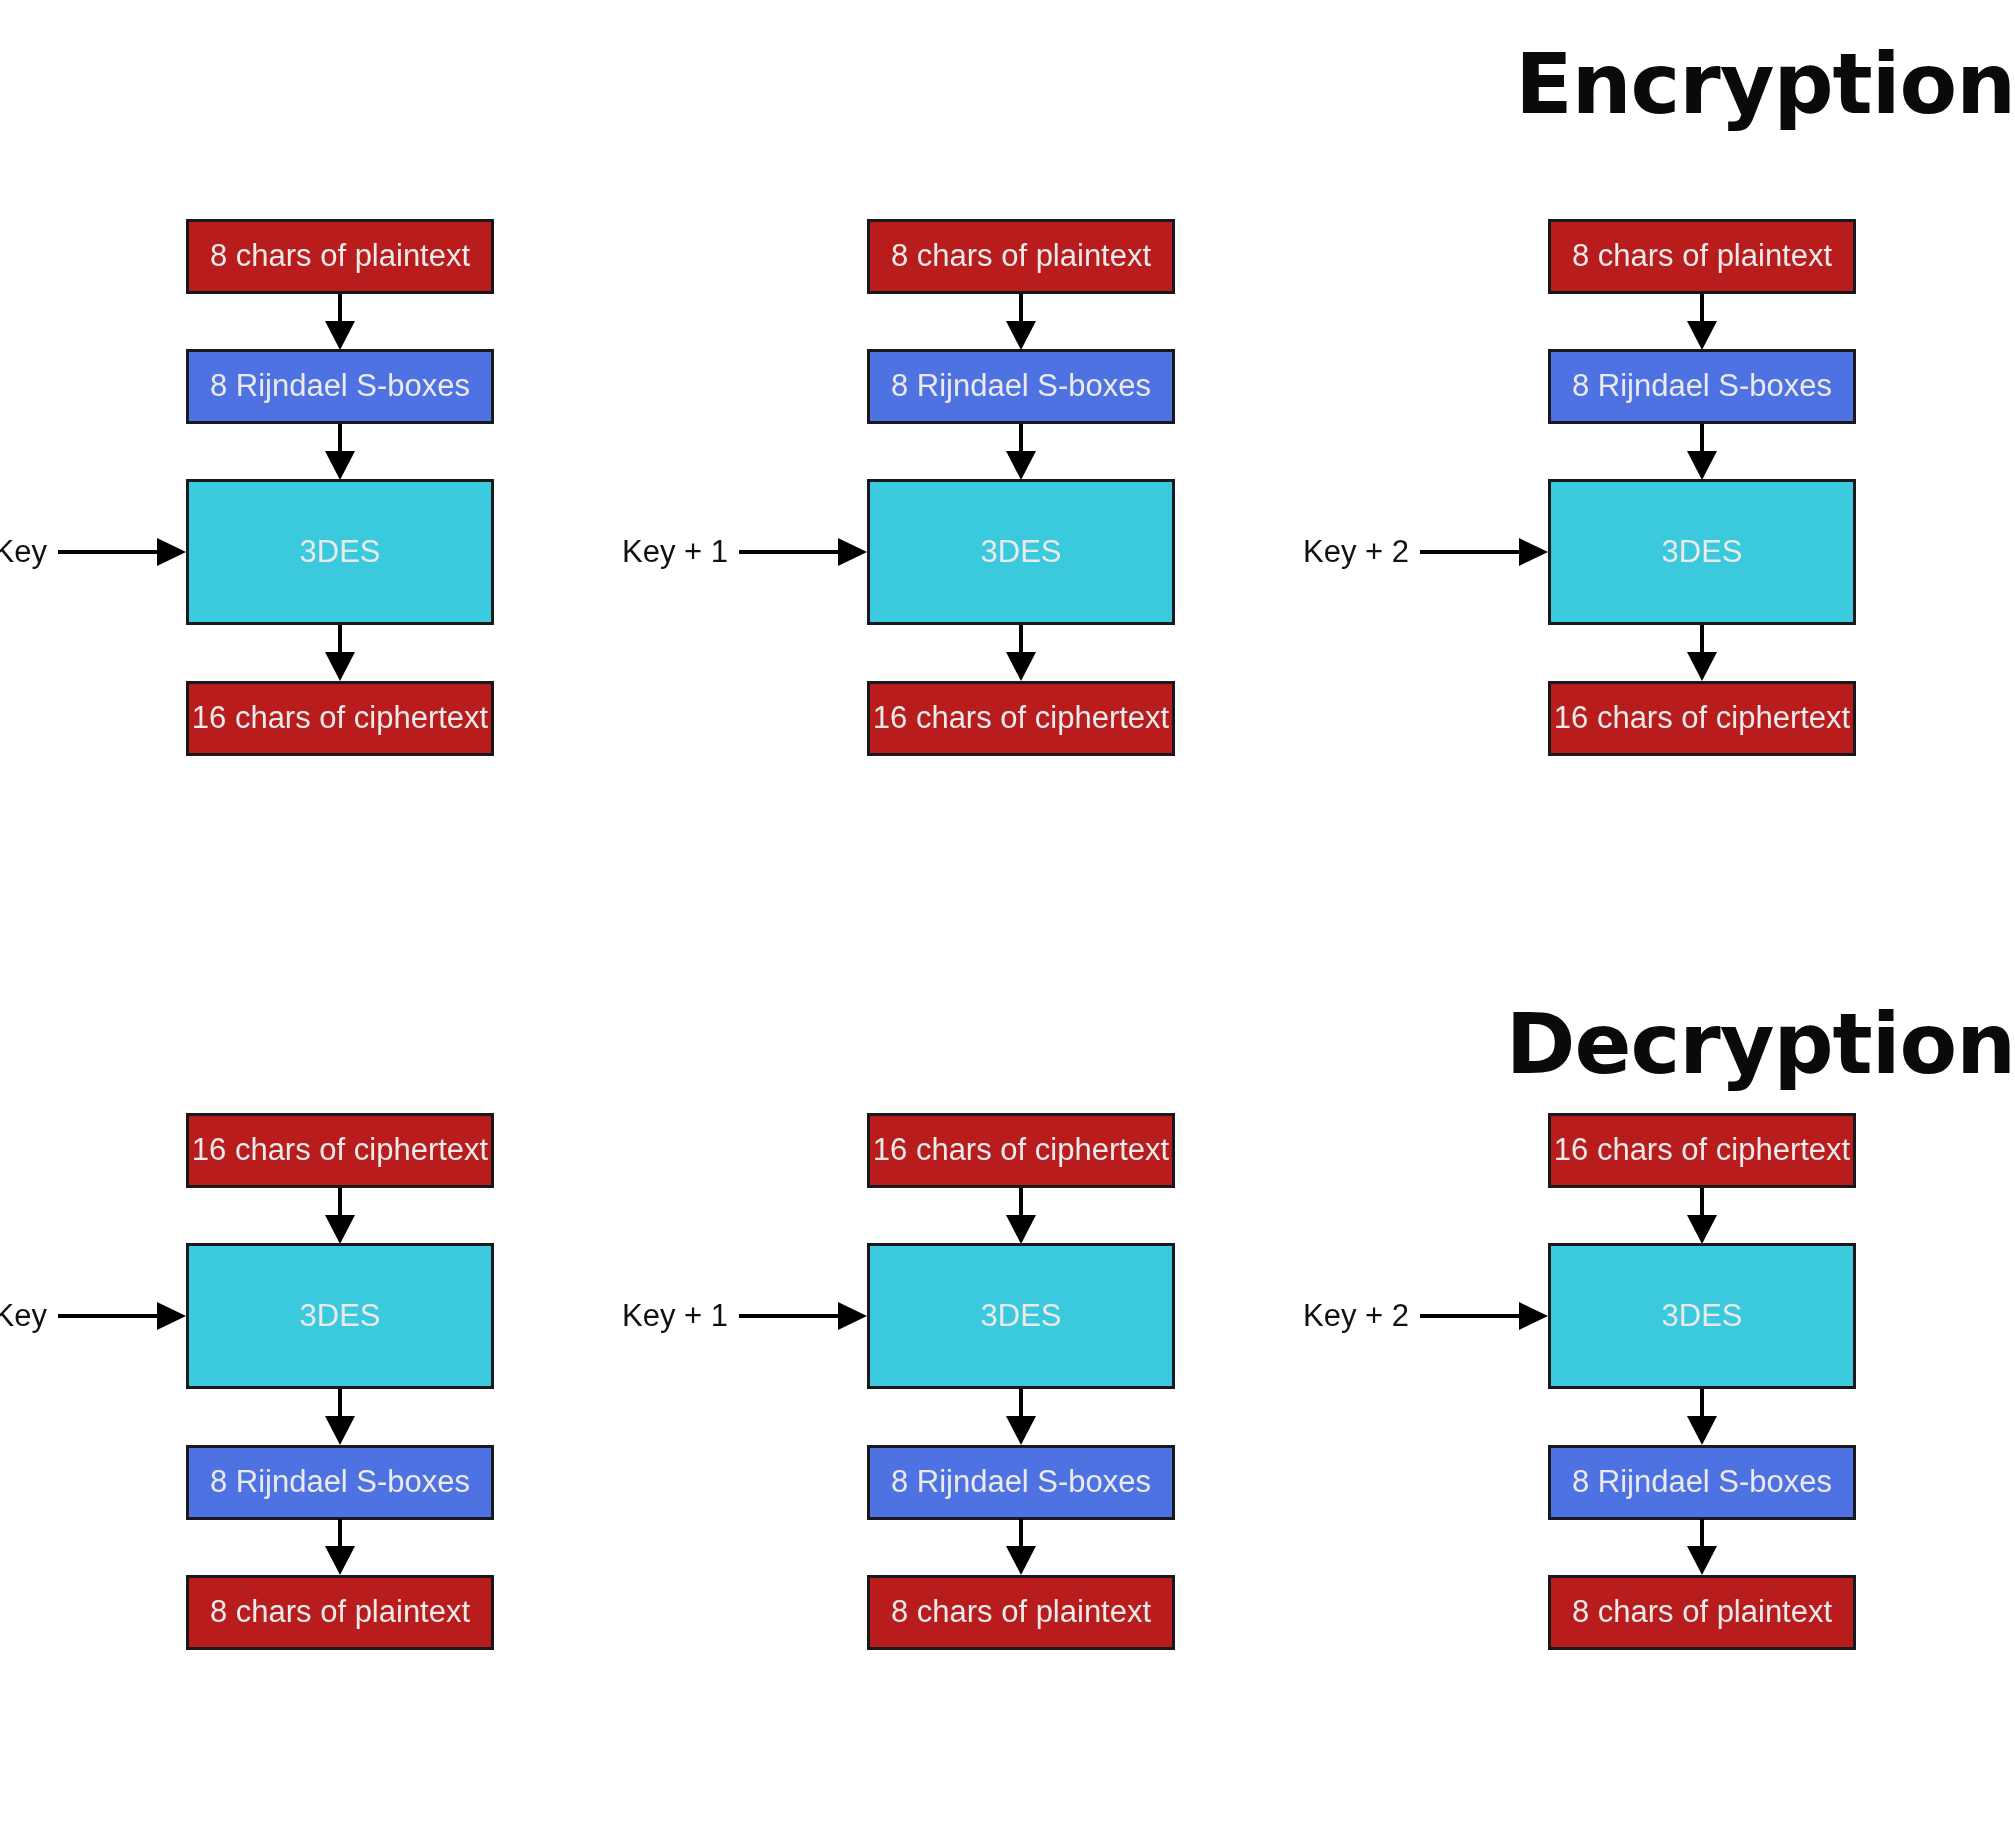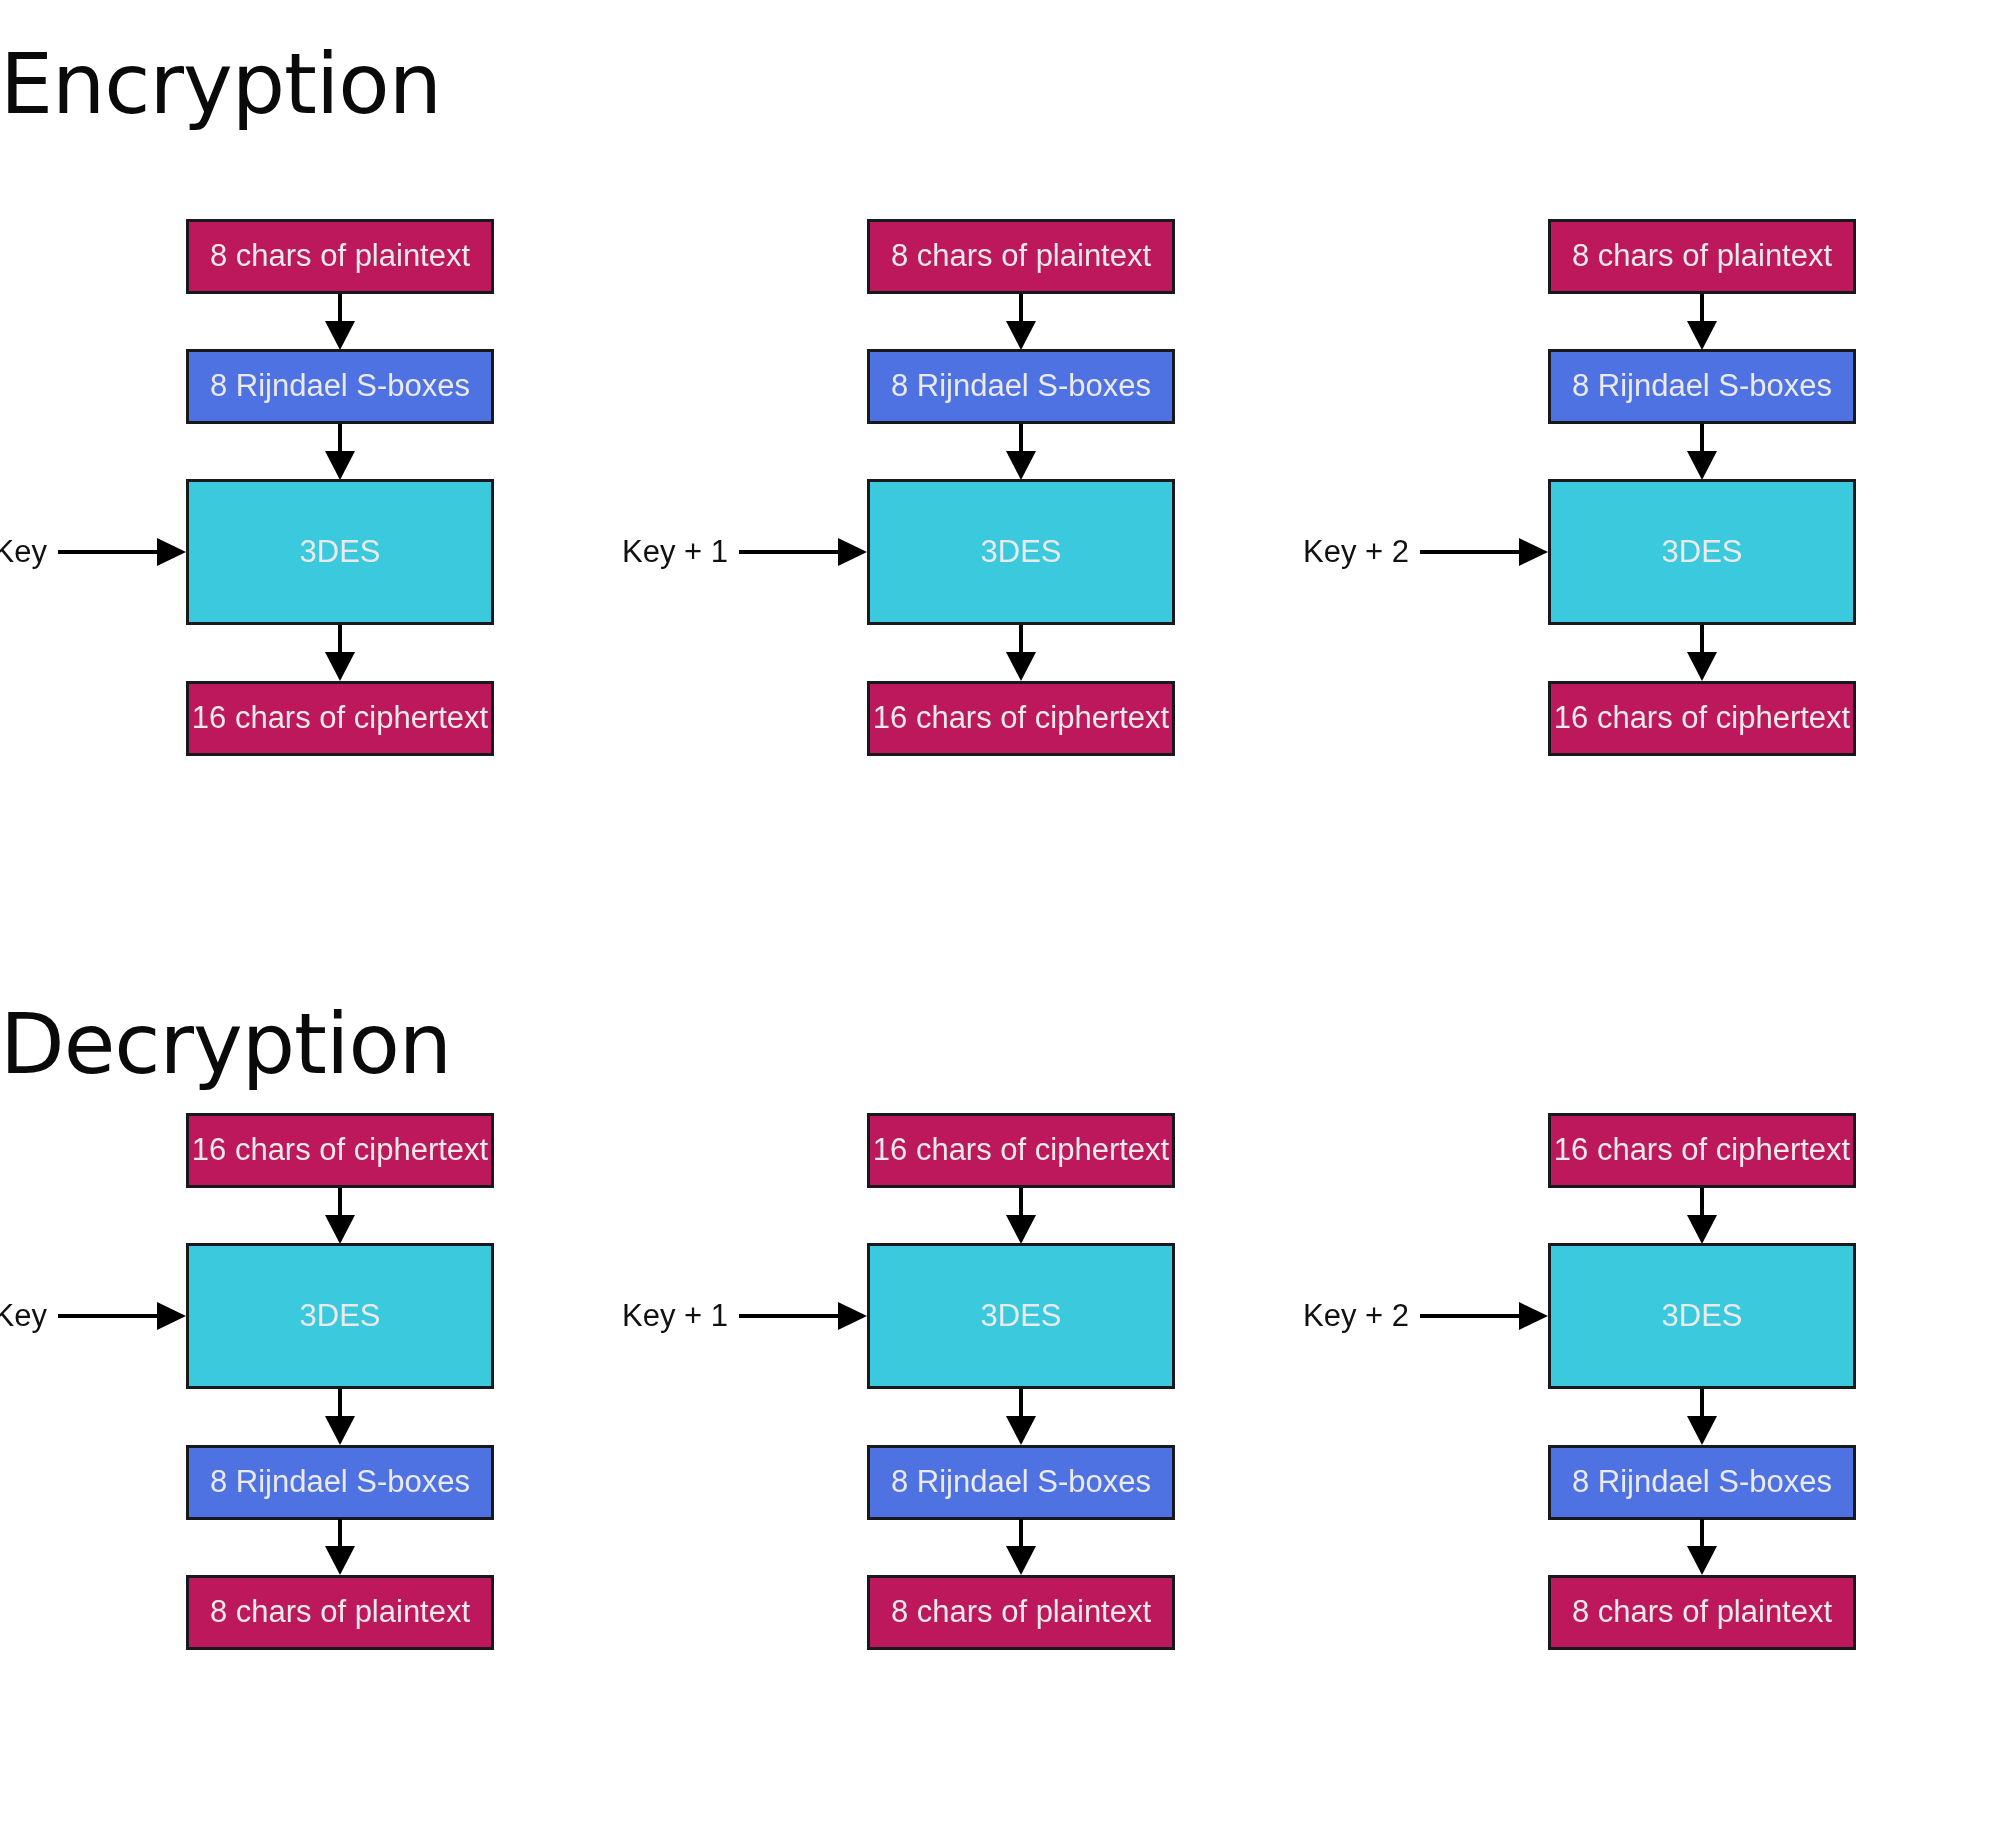--- a/index.html
+++ b/index.html
@@ -12,23 +12,23 @@
     height: 1825px;
     font-family: "Liberation Sans", sans-serif;
     position: relative;
     overflow: hidden;
   }
 
   .section-title {
     position: absolute;
     left: 0;
     width: 2015px;
-    text-align: left;
+    text-align: right;
     font-family: "DejaVu Sans", sans-serif;
-    font-weight: normal;
+    font-weight: bold;
     font-size: 84px;
     line-height: 1;
     color: #0a0a0a;
     letter-spacing: -1px;
   }
   #title-encryption { top: 42px; }
   #title-decryption { top: 957px; margin-top: 45px; }
 
   .flow-grid {
     position: absolute;
@@ -55,21 +55,21 @@
     border: 3.5px solid #17191c;
     display: flex;
     align-items: center;
     justify-content: center;
     color: #eaeaea;
     font-size: 31px;
     line-height: 1.1;
     text-align: center;
     white-space: nowrap;
   }
-  .node-dark  { background: #be185d; }
+  .node-dark  { background: #b91c1c; }
   .node-blue  { background: #4f72e3; }
   .node-cyan  { background: #3ac9dd; }
 
   
   .edge-v {
     position: absolute;
     width: 0;
     left: 154px;   
   }
   .edge-v .shaft {

